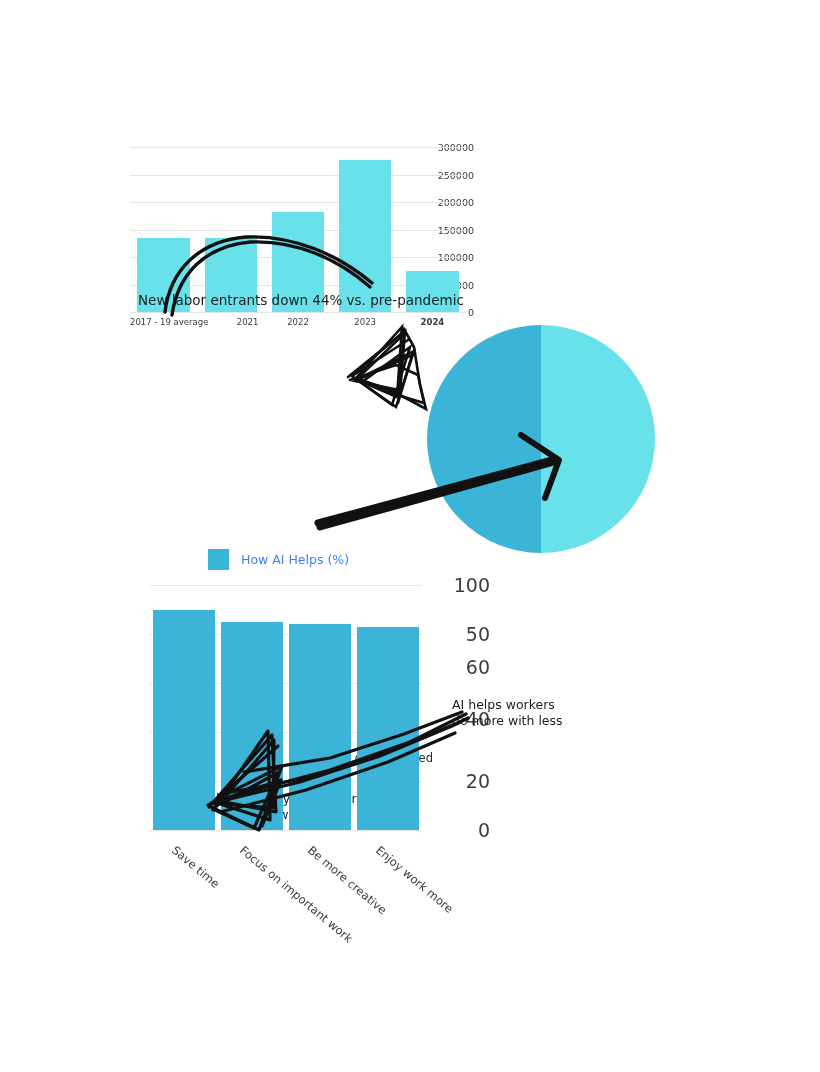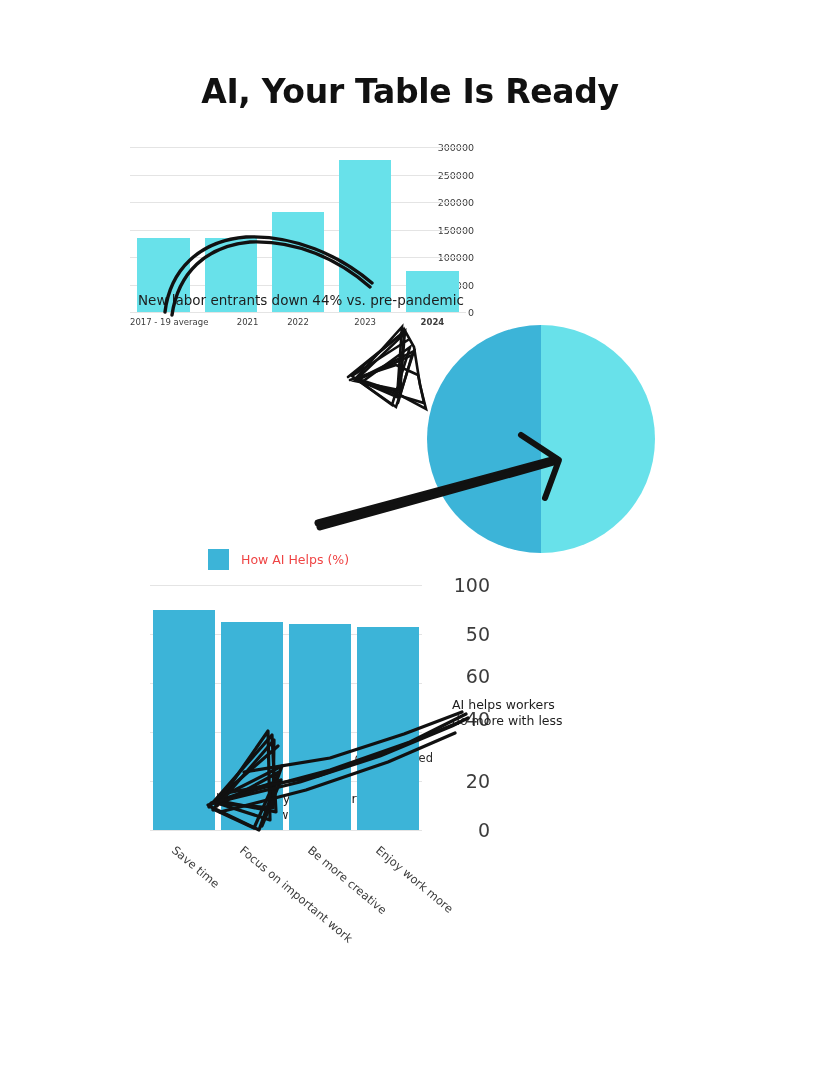--- a/index.html
+++ b/index.html
@@ -113,21 +113,21 @@
     font-size: 12.5px; text-align: center;
   }
 
   
   #legend {
     position: absolute;
     left: 208px; top: 549px;
     display: flex; align-items: center; gap: 12px;
   }
   #legend-swatch { width: 21px; height: 21px; }
-  #legend-label { font-size: 12.5px; color: #ef4444; }
+  #legend-label { font-size: 12.5px; color: #3b82f6; }
 
   
   #chart-ai { left: 0px; top: 575px; width: 500px; height: 400px; }
   #chart-ai .plot {
     position: absolute;
     left: 150px; top: 10px;
     width: 272px; height: 245px;
   }
   #chart-ai .ytick { font-size: 19px; width: 140px; padding-right: 10px; }
   #chart-ai .gridline { left: 150px; width: 272px; }
@@ -142,21 +142,20 @@
   #ai-annot {
     left: 452px; top: 697px; width: 170px;
     font-size: 12.5px; text-align: left;
   }
 </style>
 </head>
 <body>
 
 <div class="page">
 
-  <div id="page-title">AI, Your Table Is Ready</div>
 
   <div class="chart" id="chart-labor">
     <div id="labor-yticks">
         <div class="ytick" style="top: 177px;">0</div>
         <div class="ytick" style="top: 149.5px;">50000</div>
         <div class="ytick" style="top: 122px;">100000</div>
         <div class="ytick" style="top: 94.5px;">150000</div>
         <div class="ytick" style="top: 67px;">200000</div>
         <div class="ytick" style="top: 39.5px;">250000</div>
         <div class="ytick" style="top: 12px;">300000</div>
@@ -233,21 +232,21 @@
   <div id="legend">
     <div id="legend-swatch" style="background: rgb(60, 180, 216);"></div>
     <div id="legend-label">How AI Helps (%)</div>
   </div>
 
   <div class="chart" id="chart-ai">
     <div id="ai-yticks">
         <div class="ytick" style="top: 255px;">0</div>
         <div class="ytick" style="top: 206px;">20</div>
         <div class="ytick" style="top: 144px;">40</div>
-        <div class="ytick" style="top: 101px;">60</div>
+        <div class="ytick" style="top: 92px;">60</div>
         <div class="ytick" style="top: 59px;">50</div>
         <div class="ytick" style="top: 10px;">100</div>
       </div>
     <div id="ai-grid">
         <div class="gridline" style="top: 255px;"></div>
         <div class="gridline" style="top: 206px;"></div>
         <div class="gridline" style="top: 157px;"></div>
         <div class="gridline" style="top: 108px;"></div>
         <div class="gridline" style="top: 59px;"></div>
         <div class="gridline" style="top: 10px;"></div>

